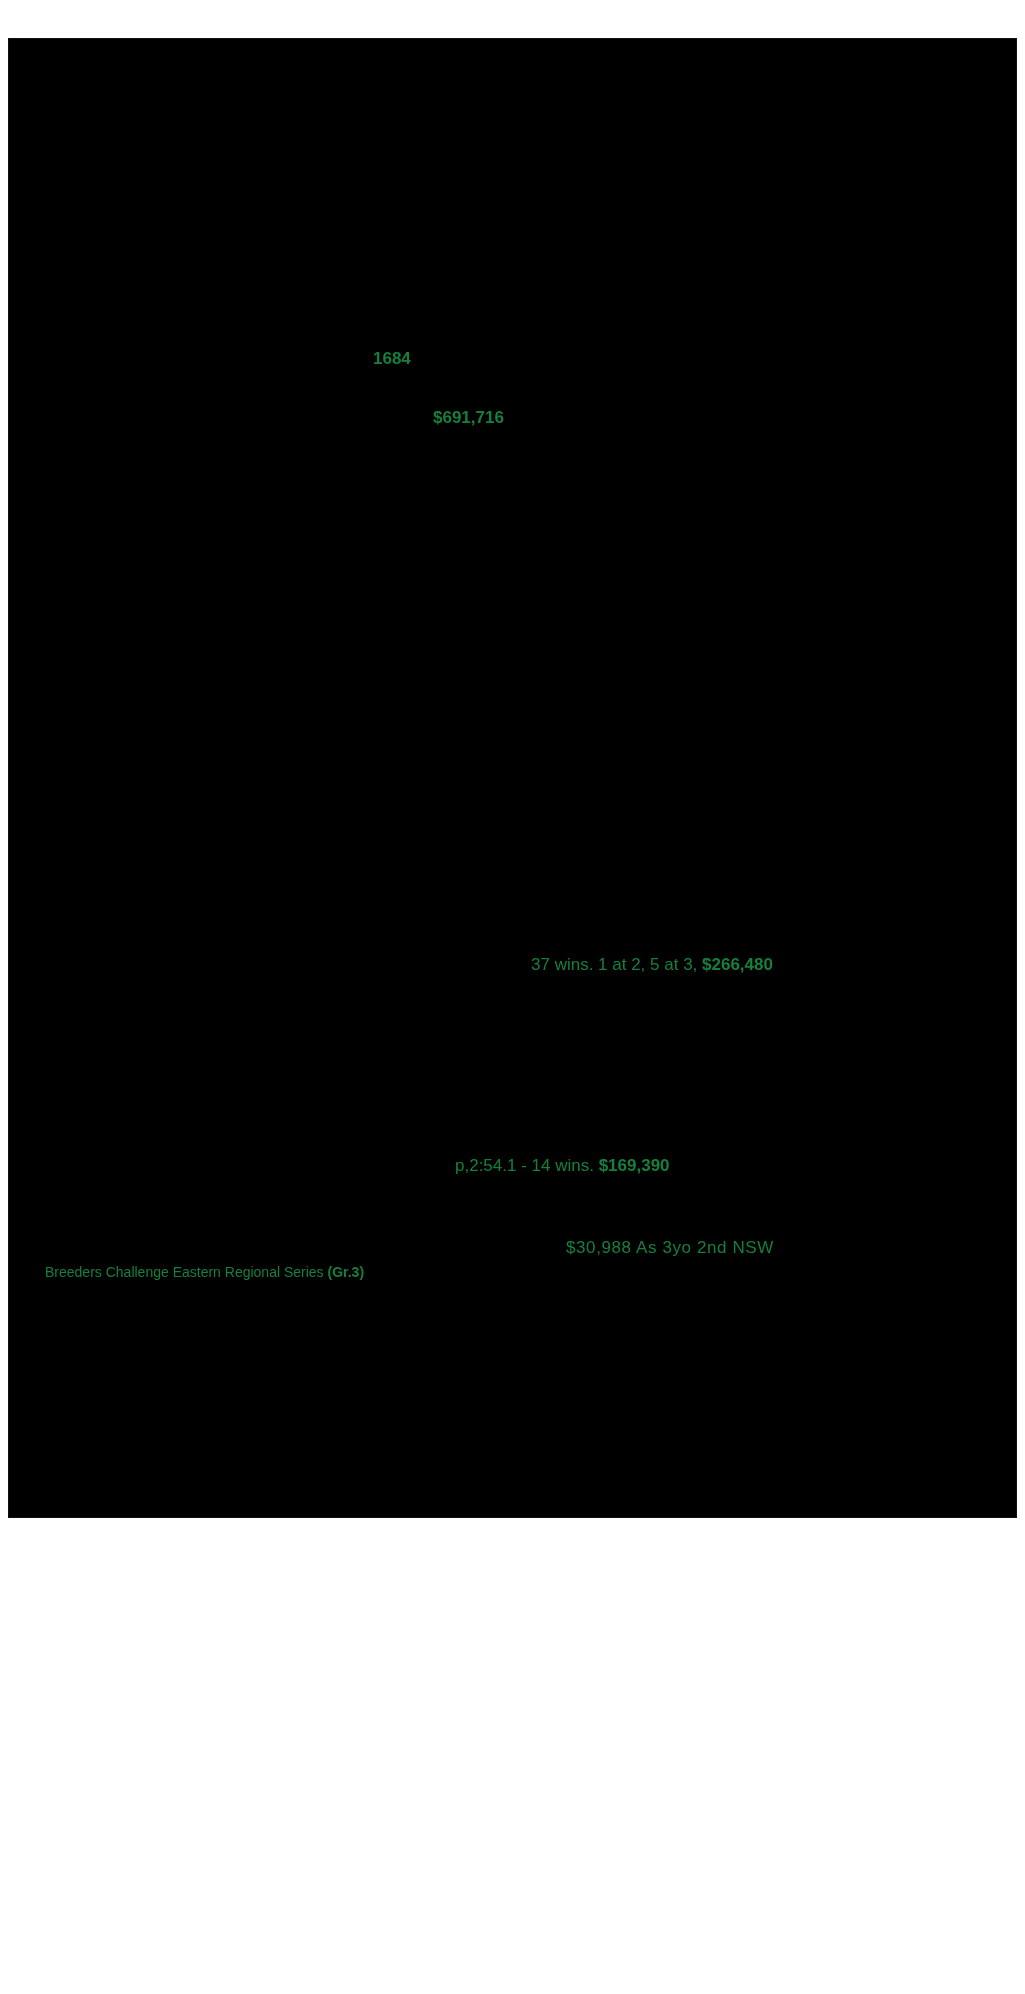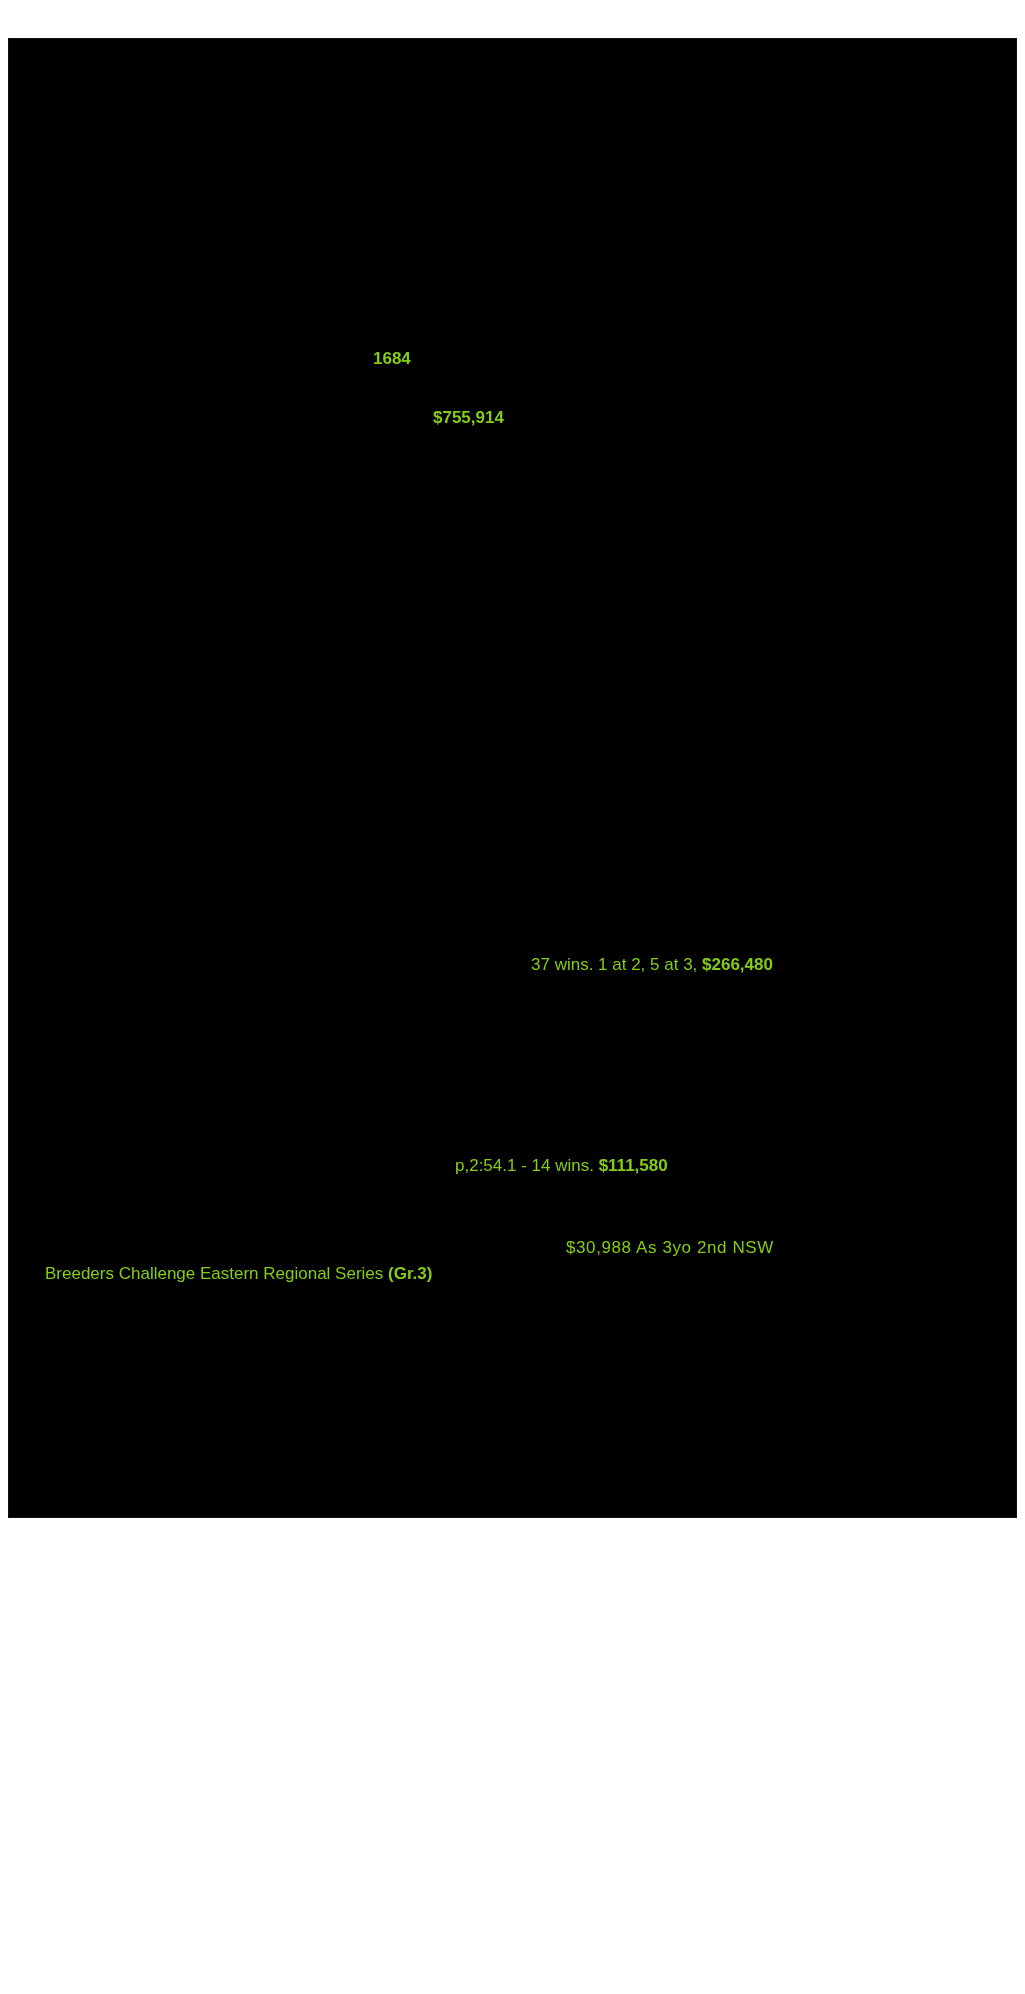--- a/index.html
+++ b/index.html
@@ -19,49 +19,49 @@
     top: 38px;
     width: 1009px;
     height: 1480px;
     background: #000000;
     border: 1px solid #111111;
     box-sizing: border-box;
     overflow: hidden;
   }
   .txt {
     position: absolute;
-    color: #84cc16;
+    color: #15803d;
     white-space: nowrap;
     line-height: 1;
   }
   .b { font-weight: bold; }
 
   
   #t-1684      { left: 364px; top: 311px; font-size: 17px; }
   #t-earn      { left: 424px; top: 370px; font-size: 17px; }
   #t-wins-line { left: 522px; top: 917px; font-size: 17px; }
   #t-pace      { left: 446px; top: 1118px; font-size: 17px; }
   #t-as3yo     { left: 557px; top: 1200px; font-size: 17px; letter-spacing: 0.6px; text-align: right; }
-  #t-series    { left: 36px; top: 1226px; font-size: 17px; }
+  #t-series    { left: 36px; top: 1226px; font-size: 14px; }
 </style>
 </head>
 <body>
 
 <div id="page">
 
   <div class="txt b" id="t-1684">1684</div>
 
-  <div class="txt b" id="t-earn">$755,914</div>
+  <div class="txt b" id="t-earn">$691,716</div>
 
   <div class="txt" id="t-wins-line">
     <span>37 wins. 1 at 2, 5 at 3, </span><span class="b">$266,480</span>
   </div>
 
   <div class="txt" id="t-pace">
-    <span>p,2:54.1 - 14 wins. </span><span class="b">$111,580</span>
+    <span>p,2:54.1 - 14 wins. </span><span class="b">$169,390</span>
   </div>
 
   <div class="txt" id="t-as3yo">$30,988   As  3yo  2nd  NSW</div>
 
   <div class="txt" id="t-series">
     <span>Breeders Challenge Eastern Regional Series </span><span class="b">(Gr.3)</span>
   </div>
 
 </div>
 

